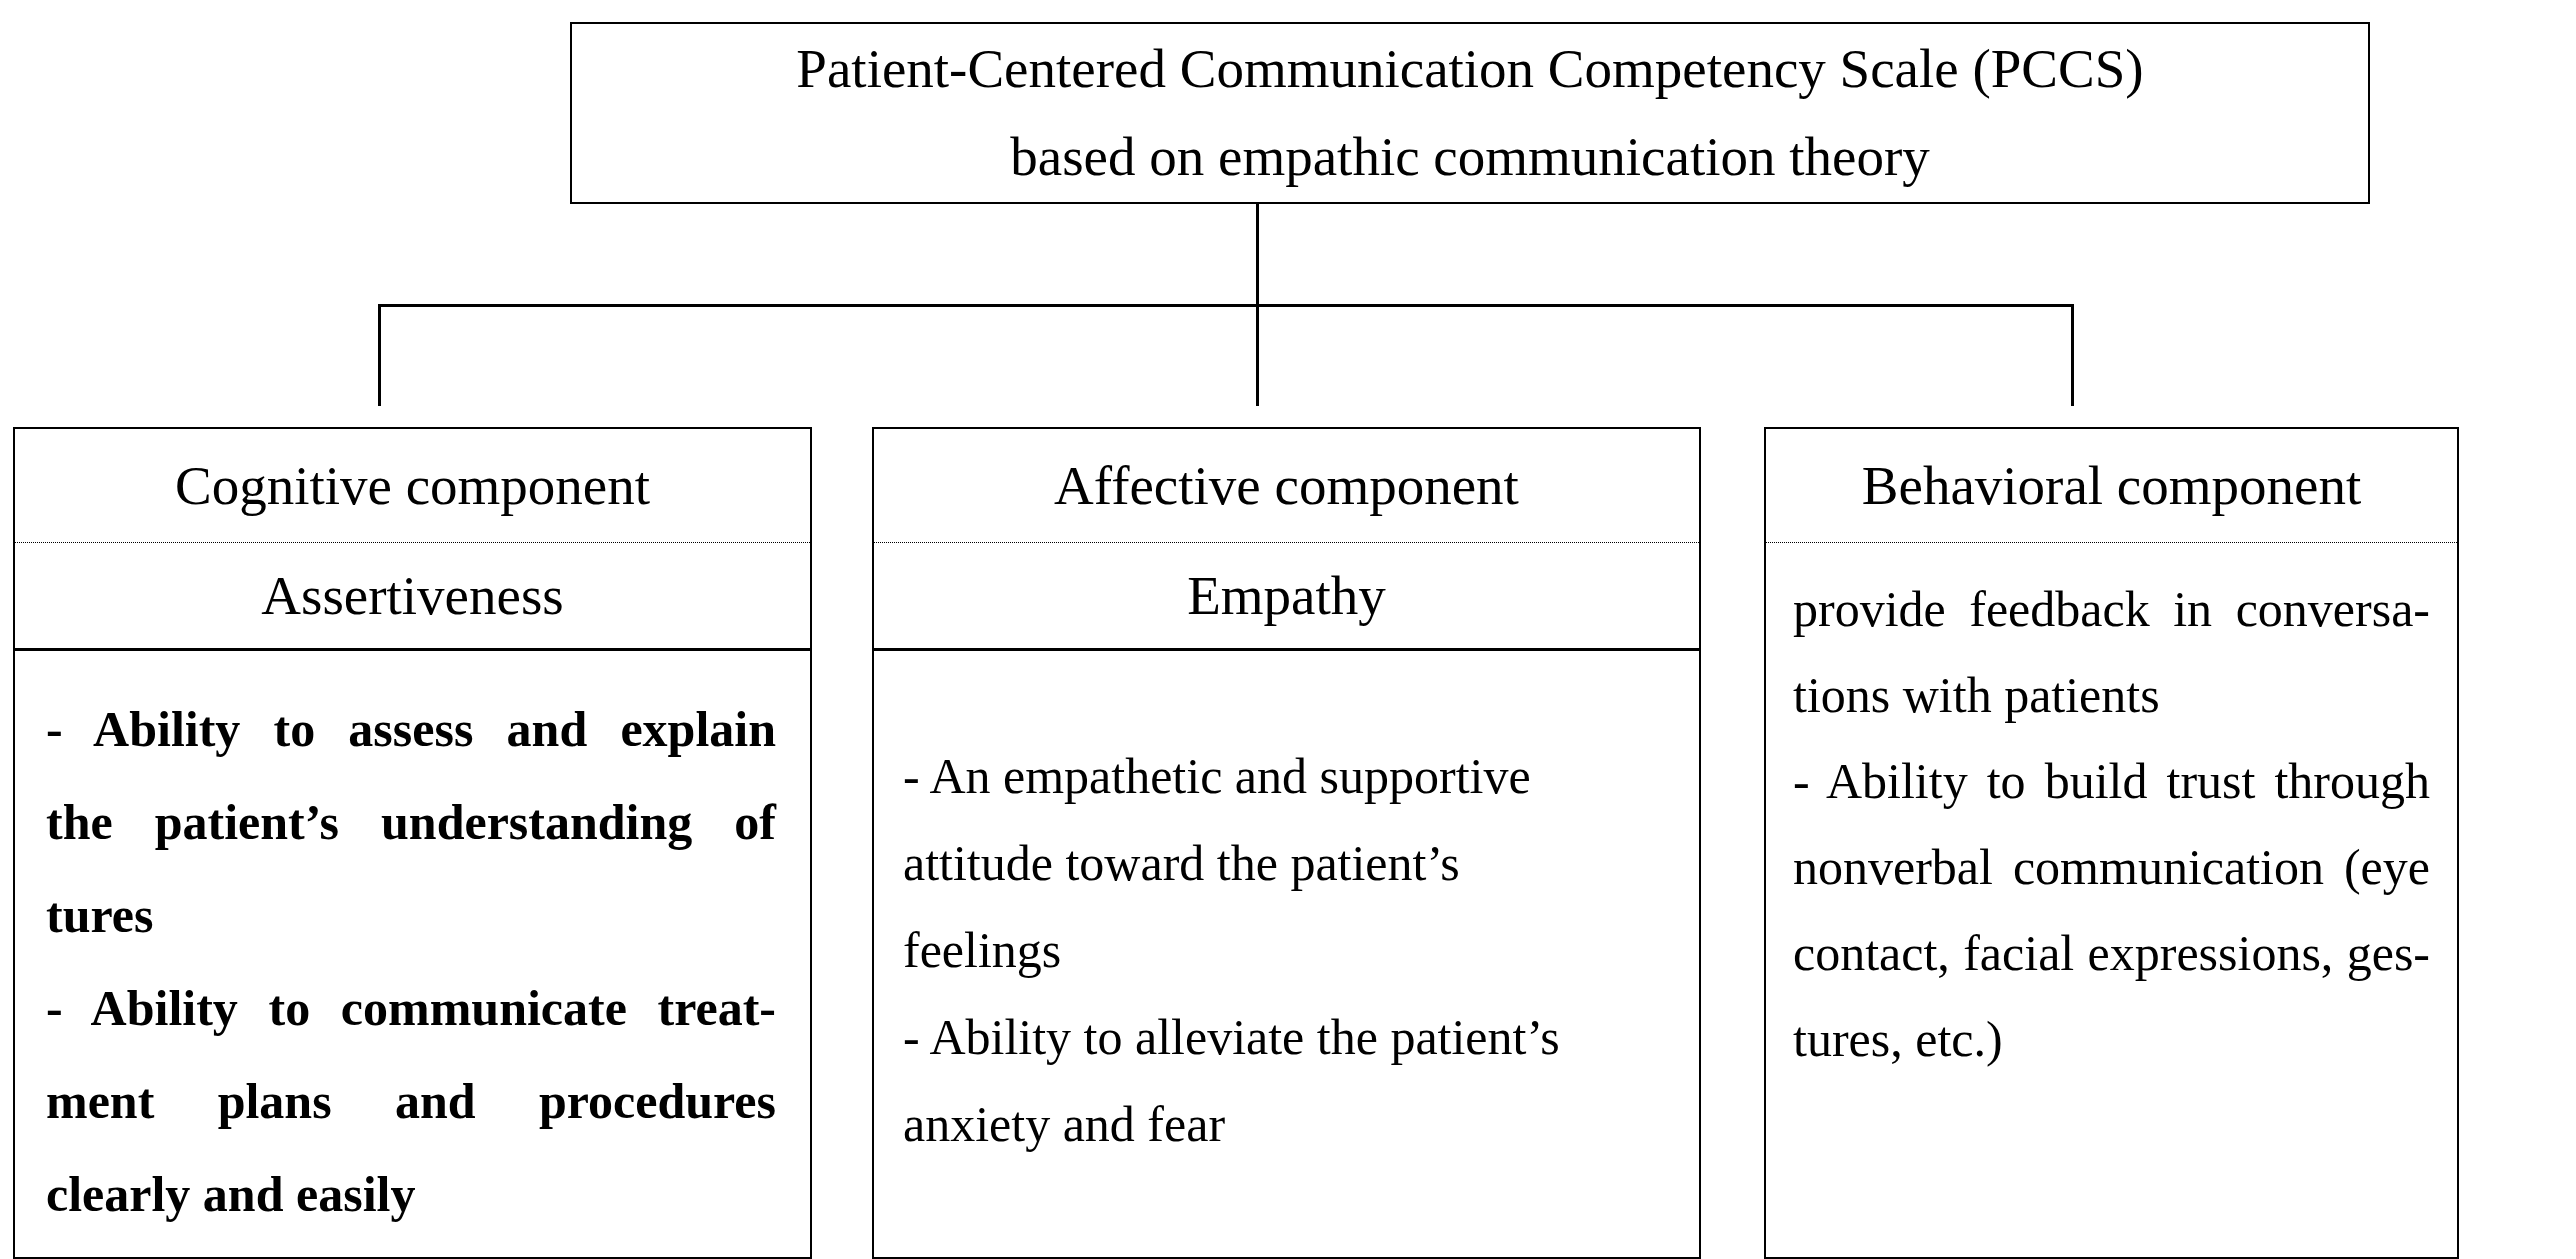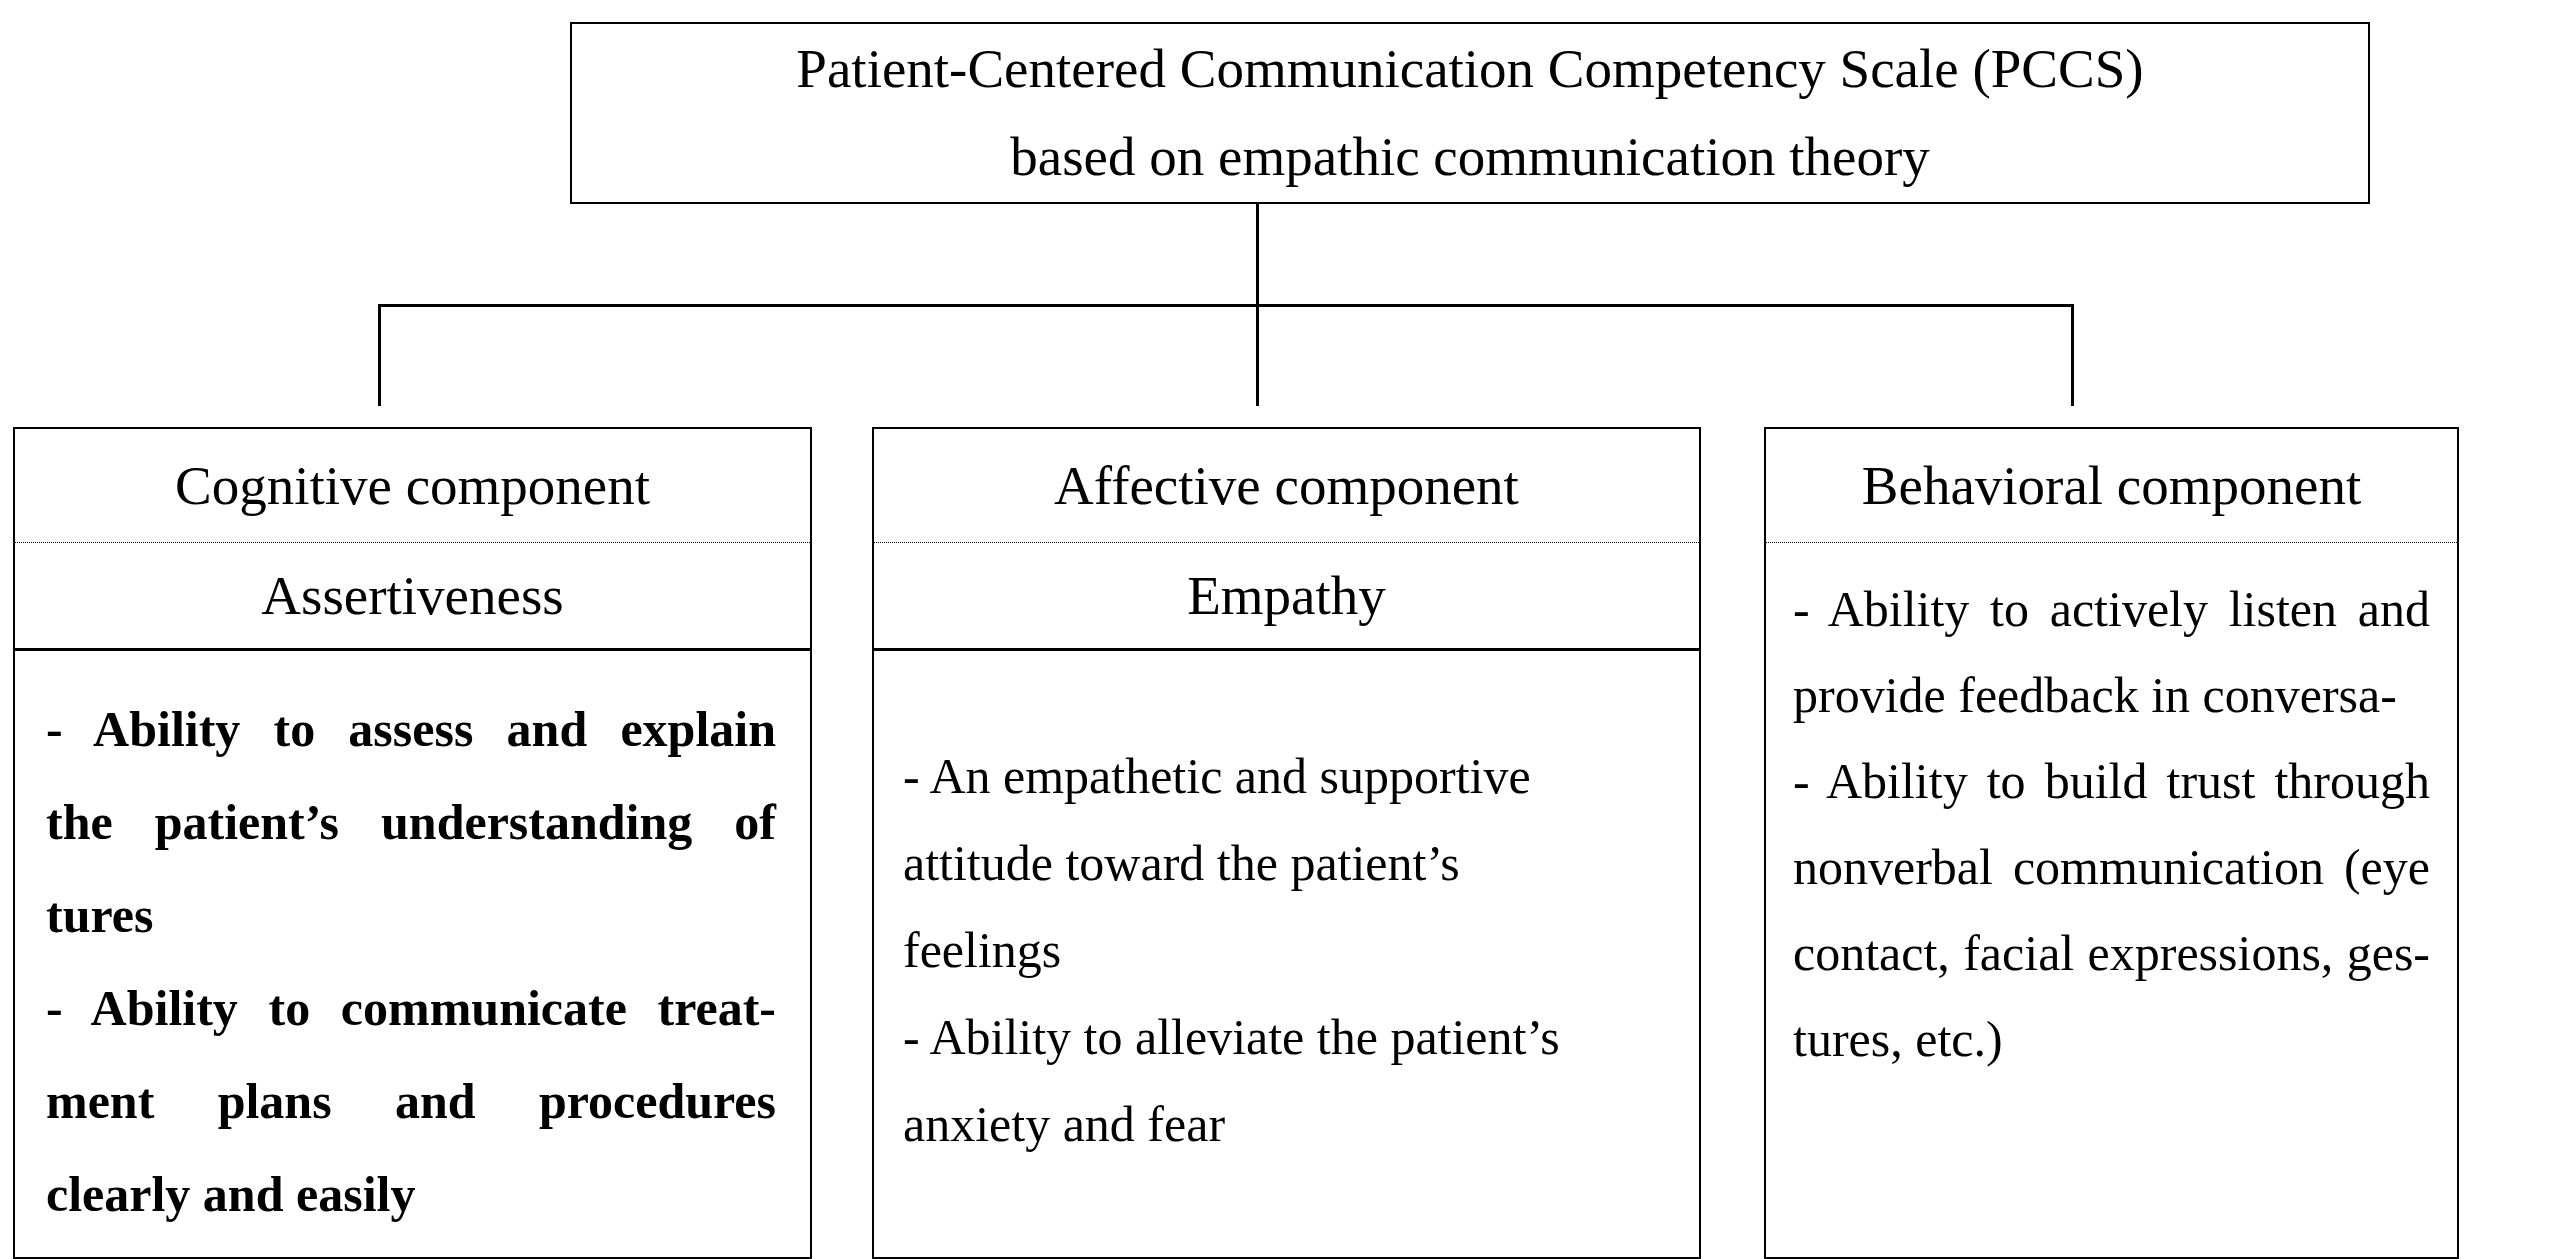--- a/index.html
+++ b/index.html
@@ -149,22 +149,22 @@
           <div class="line">- Ability to alleviate the patient’s</div>
           <div class="line">anxiety and fear</div>
         </div>
       </div>
   </div>
 
   <div id="box-behavioral" class="branch">
     <div class="row-component">Behavioral component</div>
     <div class="box-body justify">
         <div class="bullet">
-          <div class="line">- Ability to actively listen and</div>
           <div class="line">provide feedback in conversa-</div>
+          <div class="line">tions with patients</div>
         </div>
         <div class="bullet">
           <div class="line">- Ability to build trust through</div>
           <div class="line">nonverbal communication (eye</div>
           <div class="line">contact, facial expressions, ges-</div>
           <div class="line">tures, etc.)</div>
         </div>
       </div>
   </div>
 

